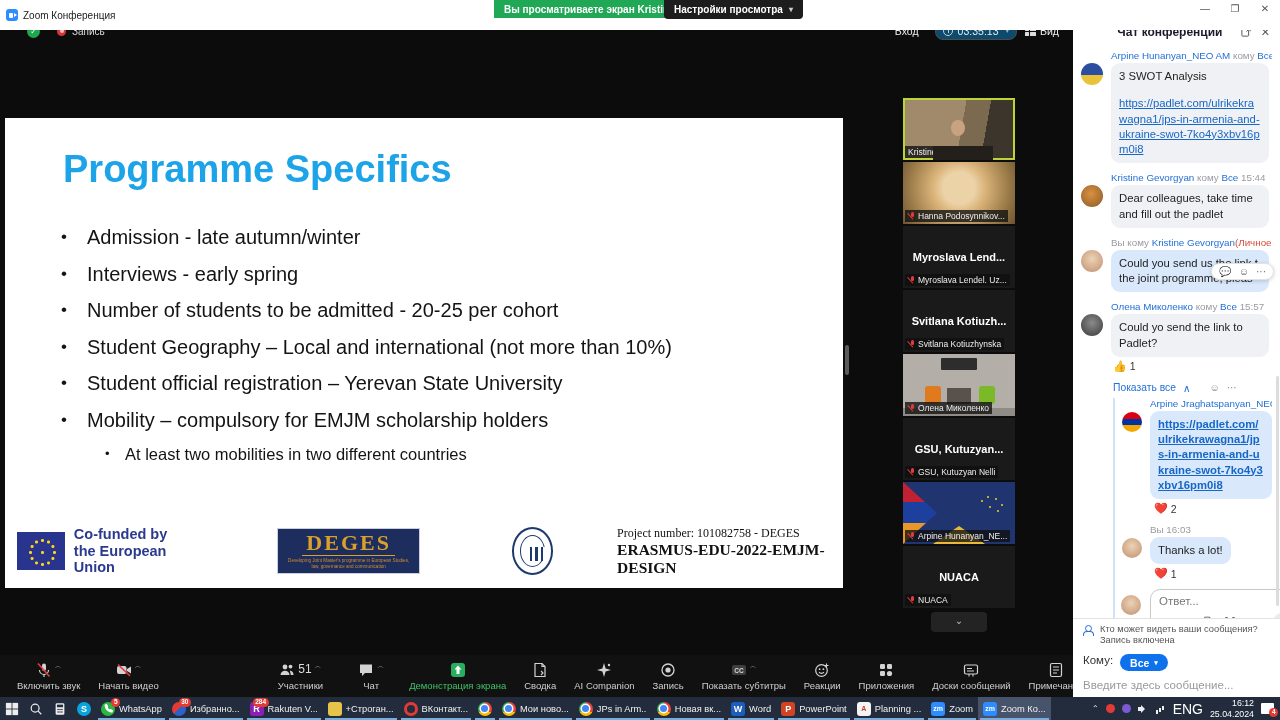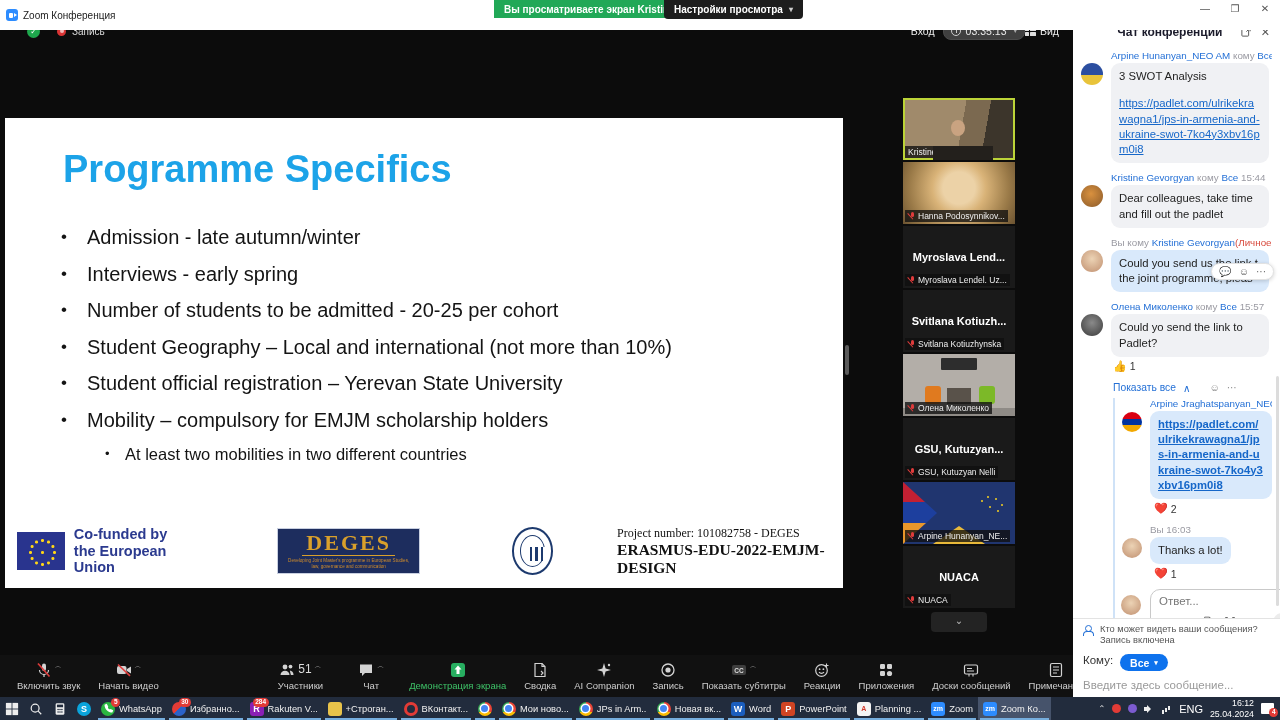--- a/index.html
+++ b/index.html
@@ -17,23 +17,23 @@
   .win-controls { position:absolute; right:0; top:0; height:18px; display:flex; }
   .win-controls span { width:30px; text-align:center; font-size:10px; color:#555; line-height:18px; }
 
   
   #meeting { position:absolute; left:0; top:18px; width:1073px; height:679px; background:#0c0c0c; }
   #meeting-topbar { position:absolute; left:0; top:0; width:100%; height:26px; display:flex; align-items:center; }
   .shield { width:13px; height:13px; border-radius:50%; background:#1ea84d; color:#fff; font-size:8px; line-height:13px; text-align:center; margin-left:27px; }
   .rec-dot { width:9px; height:9px; border-radius:50%; background:#d93434; margin-left:17px; margin-right:6px; position:relative; }
   .rec-dot::after{ content:""; position:absolute; left:2.5px; top:2.5px; width:4px; height:4px; border-radius:50%; background:#f2baba; }
   #rec-label { color:#ddd; font-size:10px; }
-  #topbar-right { margin-left:auto; display:flex; align-items:center; margin-right:14px; }
+  #topbar-right { margin-left:auto; display:flex; align-items:center; gap:8px; margin-right:14px; }
   #join-btn { color:#eee; font-size:10.5px; padding:3px 8px; }
-  #timer-pill { display:flex; align-items:center; gap:5px; background:#404040; border:1px solid #4c4c4c; border-radius:8px; padding:2px 7px; color:#e8e8e8; font-size:10.5px; }
+  #timer-pill { display:flex; align-items:center; gap:5px; background:#0c4a6e; border:1px solid #4c4c4c; border-radius:8px; padding:2px 7px; color:#e8e8e8; font-size:10.5px; }
   .clock-ico { width:10px; height:10px; border:1.2px solid #ccc; border-radius:50%; position:relative; }
   .clock-ico::after { content:""; position:absolute; left:4px; top:2px; width:1.2px; height:3.5px; background:#ccc; }
   #timer-pill .chev { font-size:7px; color:#aaa; margin-left:2px; }
   #view-btn { display:flex; align-items:center; gap:4px; color:#eee; font-size:10.5px; }
   .grid-ico { width:11px; height:9px; display:grid; grid-template-columns:4px 6px; grid-template-rows:4px 4px; gap:1px; }
   .grid-ico i { background:#ddd; border-radius:0.5px; }
 
   
   #slide { position:absolute; left:5px; top:100px; width:838px; height:470px; background:#fff; }
   #slide-title { position:absolute; left:58px; top:30px; font-size:38px; font-weight:bold; color:#1CA3E8; }
@@ -159,21 +159,21 @@
   .ico-opera { background:transparent; border:3px solid #e23b36; }
   .ico-chrome { background:conic-gradient(#ea4335 0 120deg,#fbbc05 0 240deg,#34a853 0 360deg); position:relative; }
   .ico-chrome::after { content:""; position:absolute; left:3.5px; top:3.5px; width:7px; height:7px; border-radius:50%; background:#4285f4; box-shadow:0 0 0 1.5px #fff; }
   .ico-word { background:#1b5ebe; }
   .ico-ppt { background:#d04423; }
   .ico-pdf { background:#f4f4f4; color:#d03a2b; font-size:7px; }
   .ico-zm { background:#2d8cff; font-size:7px; }
   #tray { margin-left:auto; display:flex; align-items:center; gap:7px; padding-right:6px; color:#fff; }
   #tray .tchev { font-size:8px; color:#eee; }
   .tray-dot { width:9px; height:9px; border-radius:50%; }
-  #tray .lang { font-size:11px;text-align:right; }
+  #tray .lang { font-size:14px;text-align:right; }
   #clock-block { text-align:right; font-size:8.8px; line-height:1.15; }
   .notif-ico { width:13px; height:11px; background:#fff; border-radius:1px; position:relative; }
   .notif-ico .badge { right:-4px; top:auto; bottom:-3px; }
   .spk { width:11px; height:10px; position:relative; }
   .spk::before { content:""; position:absolute; left:0; top:3px; width:4px; height:4px; background:#eee; }
   .spk::after { content:""; position:absolute; left:3px; top:1px; border-left:4px solid #eee; border-top:4px solid transparent; border-bottom:4px solid transparent; }
   .net { width:10px; height:10px; position:relative; }
   .net::before { content:""; position:absolute; left:0; bottom:0; width:2px; height:4px; background:#eee; box-shadow:3px -2px #eee, 6px -4px #eee; }
 </style>
 </head>

